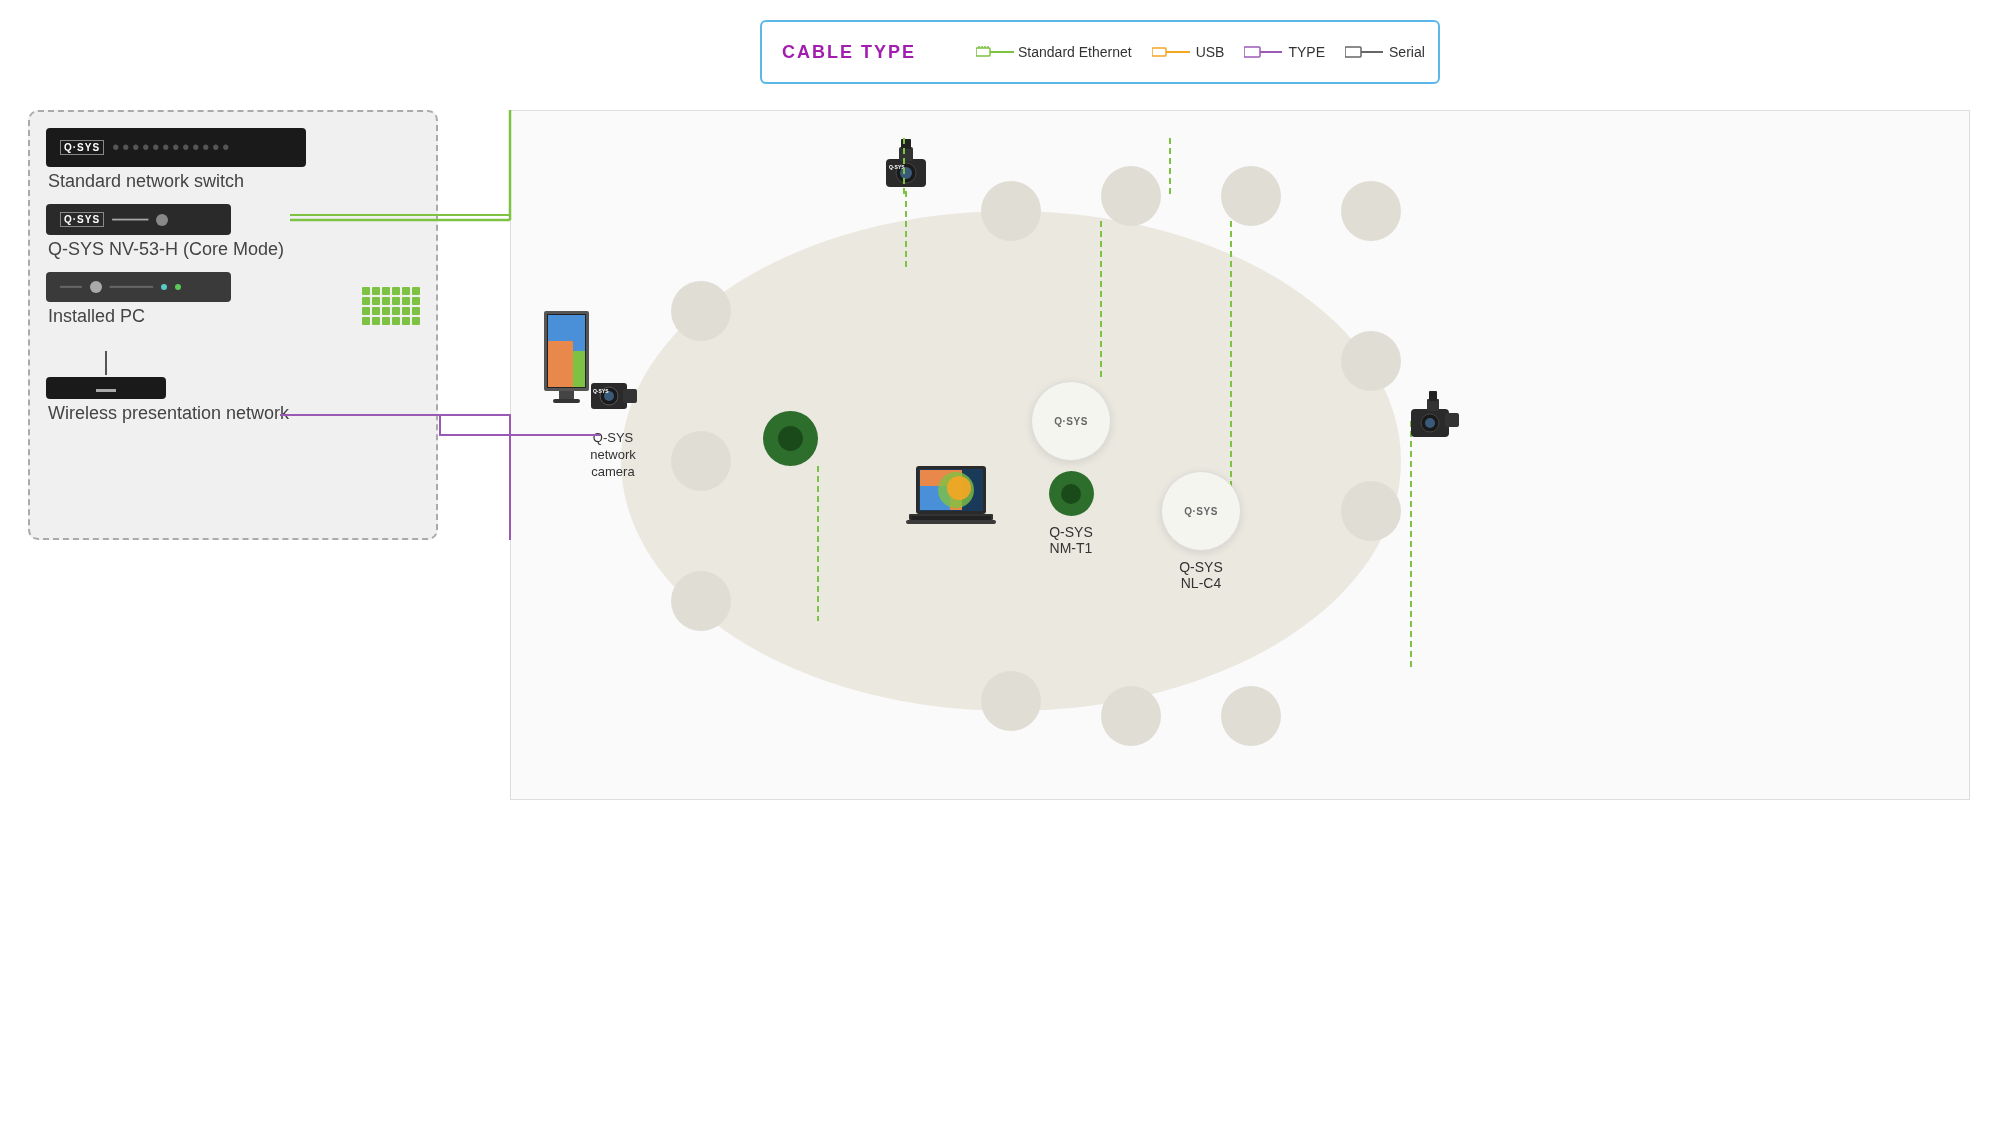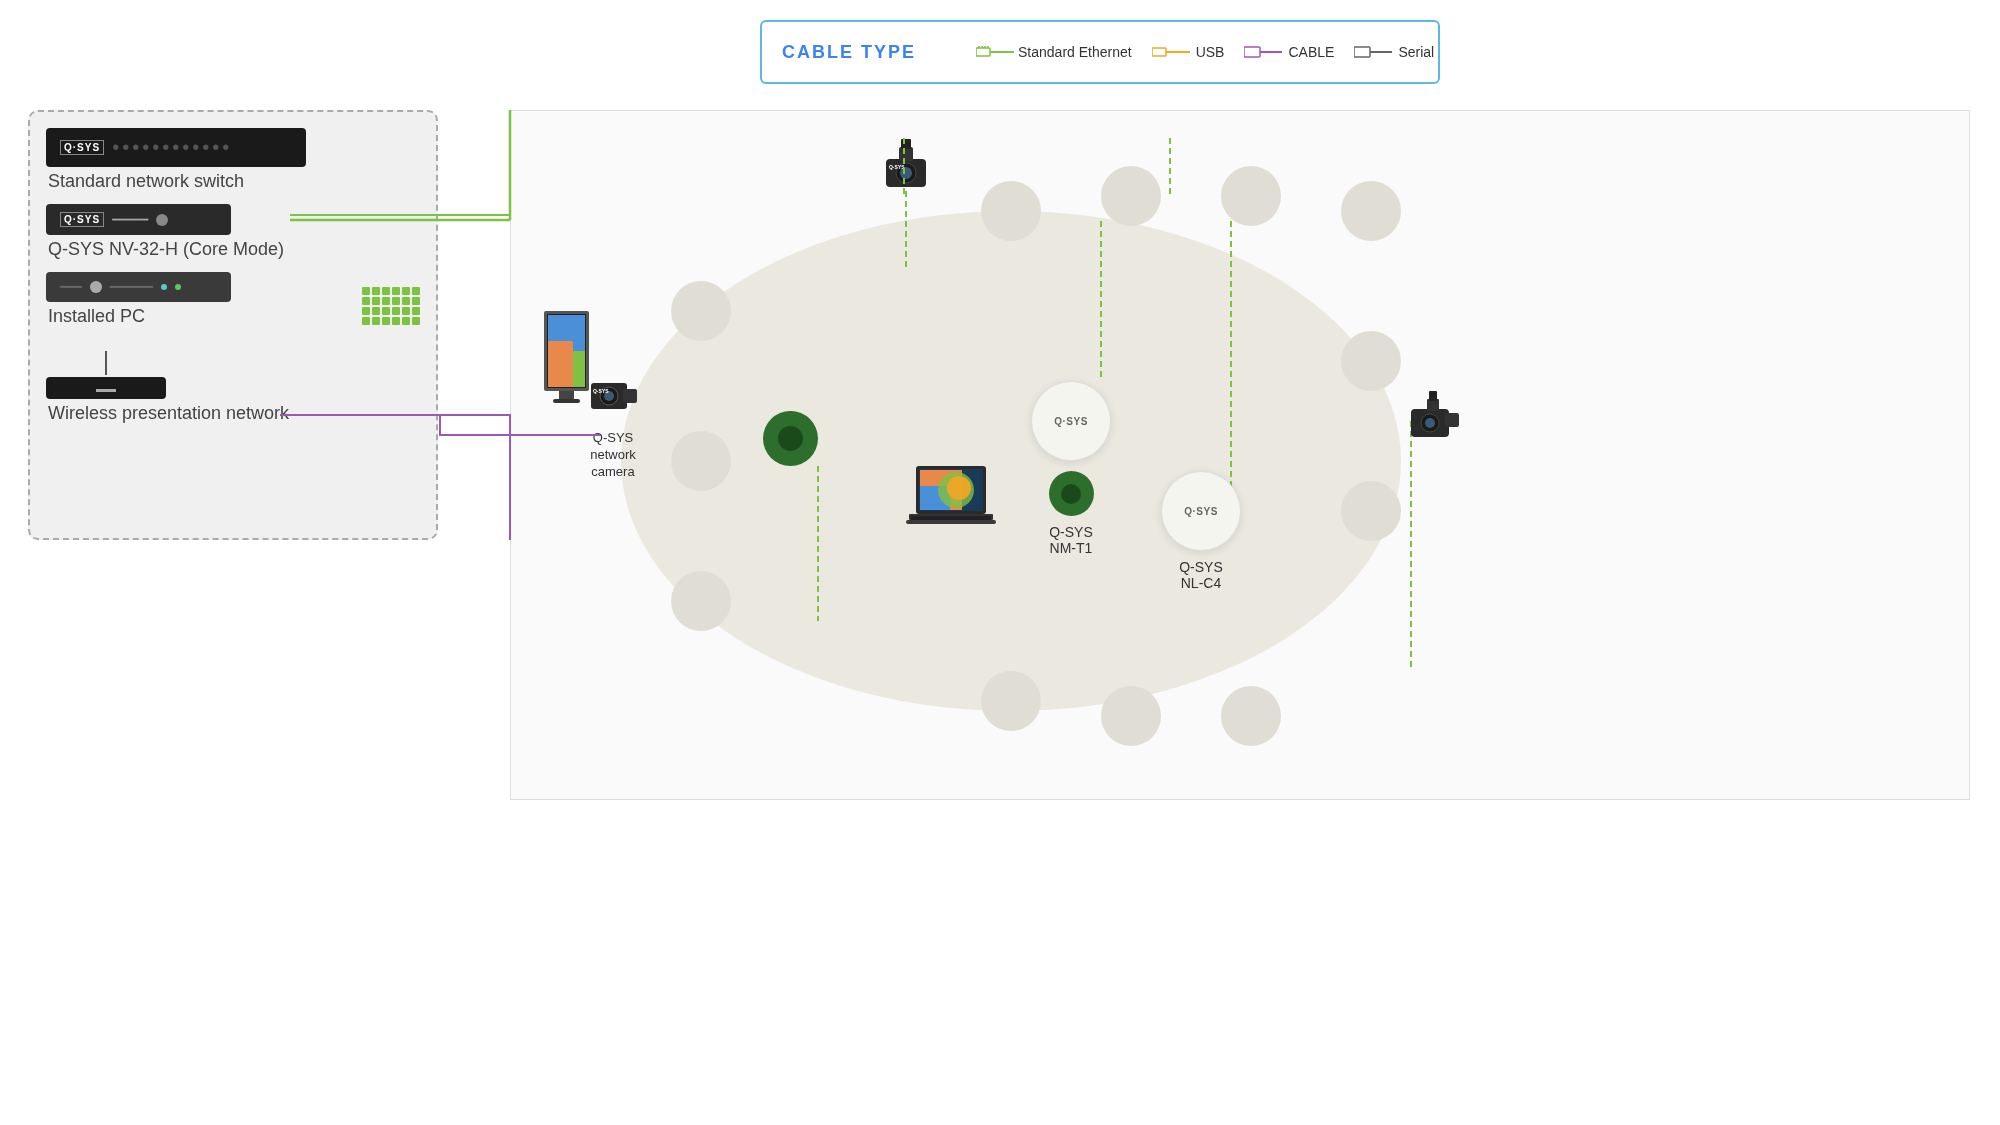--- a/index.html
+++ b/index.html
@@ -23,21 +23,21 @@
       display: flex;
       align-items: center;
       padding: 10px 20px;
       background: #fff;
       gap: 20px;
     }
     .legend-title {
       font-size: 18px;
       font-weight: bold;
       letter-spacing: 2px;
-      color: #3b82f6;
+      color: #a21caf;
       margin-right: 10px;
       white-space: nowrap;
     }
     .legend-divider {
       width: 1px;
       height: 40px;
       background: #ccc;
       margin-right: 10px;
     }
     .legend-item {
@@ -268,21 +268,21 @@
       <line x1="14" y1="11" x2="38" y2="11" stroke="#f5a623" stroke-width="2"></line>
     </svg>
     <span>USB</span>
   </div>
 
   <div class="legend-item cable-hdmi">
     <svg width="38" height="22" viewBox="0 0 38 22">
       <rect x="0" y="6" width="16" height="10" rx="1" fill="none" stroke="#9b59b6" stroke-width="1.5"></rect>
       <line x1="16" y1="11" x2="38" y2="11" stroke="#9b59b6" stroke-width="2"></line>
     </svg>
-    <span>CABLE</span>
+    <span>TYPE</span>
   </div>
 
   <div class="legend-item cable-serial">
     <svg width="38" height="22" viewBox="0 0 38 22">
       <rect x="0" y="6" width="16" height="10" rx="1" fill="none" stroke="#666" stroke-width="1.5"></rect>
       <line x1="16" y1="11" x2="38" y2="11" stroke="#666" stroke-width="2"></line>
     </svg>
     <span>Serial</span>
   </div>
 </div>
@@ -298,21 +298,21 @@
   </div>
 
   <div class="rack-device" style="margin-top:12px;">
     <div style="display:flex; align-items:center; gap:8px;">
       <div class="rack-device-bar nv32h">
         <span class="qsys-logo">Q·SYS</span>
         <span style="color:#aaa; font-size:10px;">━━━━━━</span>
         <span class="nv32h-indicator"></span>
       </div>
     </div>
-    <div class="device-label">Q-SYS NV-32-H (Core Mode)</div>
+    <div class="device-label">Q-SYS NV-53-H (Core Mode)</div>
   </div>
 
   <div class="rack-device" style="margin-top:12px;">
     <div class="rack-device-bar pc">
       <span style="color:#666; font-size:12px;">━━━</span>
       <span style="width:12px;height:12px;border-radius:50%;background:#aaa;display:inline-block;"></span>
       <span style="color:#666; font-size:12px;">━━━━━━</span>
       <span class="pc-led"></span>
       <span class="pc-led" style="background:#5bc85b;"></span>
     </div>

